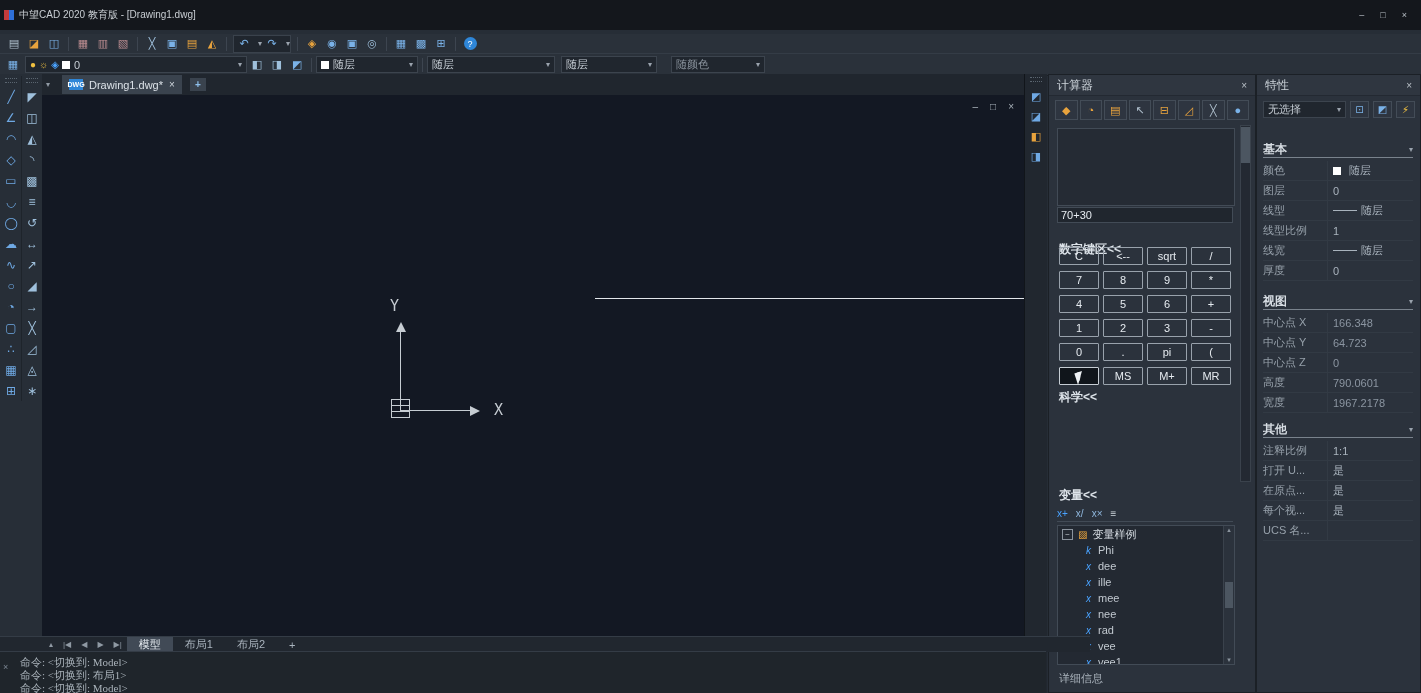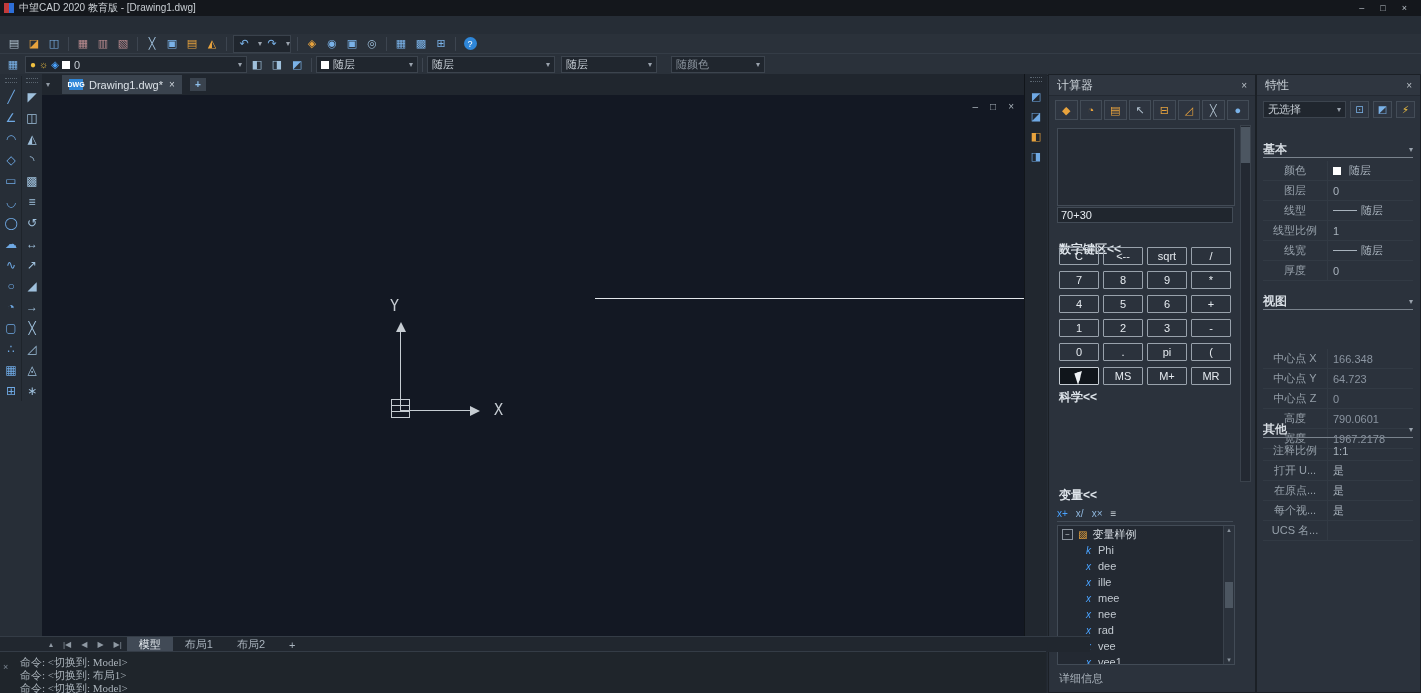--- a/index.html
+++ b/index.html
@@ -3,21 +3,21 @@
 <meta charset="utf-8">
 <style>
   html,body{margin:0;padding:0;background:#0c0e12;}
   #app{position:relative;width:1421px;height:693px;overflow:hidden;
        font-family:"Liberation Sans","DejaVu Sans",sans-serif;
        background:#262d36;color:#c6cdd4;-webkit-font-smoothing:antialiased;}
   .abs{position:absolute;}
   .sep{width:1px;height:14px;background:#3d4550;margin:0 4px;flex:0 0 1px;}
   .caret{font-size:8px;color:#9aa3ad;margin-left:auto;padding-left:4px;}
   
-  .titlebar{top:0;left:0;right:0;height:16px;background:#14171c;display:flex;align-items:center;
+  .titlebar{top:0;left:0;right:0;height:30px;background:#14171c;display:flex;align-items:center;
             font-size:10px;color:#c9ced3;padding-left:4px;gap:5px;}
   .applogo{width:10px;height:10px;position:relative;flex:0 0 10px;}
   .applogo .half1{position:absolute;left:0;top:0;width:5px;height:10px;background:#c23b3b;}
   .applogo .half2{position:absolute;right:0;top:0;width:5px;height:10px;background:#2e6fd8;}
   .wincontrols{margin-left:auto;display:flex;gap:16px;padding-right:14px;color:#b9c0c7;font-size:9px;}
   .wincontrols span{cursor:default;}
   
   .menubar{top:14px;left:0;right:0;height:19px;background:#252c35;display:flex;align-items:center;
            font-size:11px;color:#d0d7de;border-bottom:1px solid #aeb6bd;}
   .menubar span{padding:0 10px;}
@@ -103,21 +103,21 @@
   .selrow{position:absolute;left:6px;top:26px;display:flex;align-items:center;gap:4px;width:152px;}
   .selcombo{background:#20262e;border:1px solid #3c444e;height:15px;flex:1;display:flex;align-items:center;
             font-size:11px;color:#c6cdd4;padding:0 4px;}
   .selico{width:17px;height:15px;border:1px solid #434c57;background:#2e3540;display:inline-flex;
           align-items:center;justify-content:center;font-size:10px;color:#7ab2e8;}
   .sechead{position:absolute;left:6px;width:150px;display:flex;align-items:center;font-size:12px;color:#d6dce2;
            font-weight:bold;border-bottom:1px solid #79828c;height:16px;}
   .sechead .caret{color:#9aa3ad;}
   .prows{position:absolute;left:6px;width:150px;}
   .prow{display:flex;height:19px;align-items:center;border-bottom:1px solid #323a44;font-size:11px;}
-  .plabel{width:64px;color:#96a0aa;flex:0 0 64px;overflow:hidden;white-space:nowrap;text-align:center;}
+  .plabel{width:64px;color:#96a0aa;flex:0 0 64px;overflow:hidden;white-space:nowrap;}
   .pval{flex:1;color:#a9b3bd;border-left:1px solid #323a44;padding-left:5px;display:flex;align-items:center;
         gap:4px;height:100%;overflow:hidden;white-space:nowrap;}
   .pval.dim{color:#8b95a1;}
   .lsample{display:inline-block;width:24px;border-top:1px solid #a9b3bd;flex:0 0 24px;}
   
   .layoutbar{top:636px;left:0;width:1046px;height:15px;background:#21272f;display:flex;align-items:center;
              border-top:1px solid #343c46;font-size:11px;padding-left:44px;}
   .lnav{color:#8f99a3;font-size:8px;padding:0 5px;}
   .ltab{padding:0 12px;height:15px;display:flex;align-items:center;color:#aab4be;}
   .ltab.active{background:#414a56;color:#e8edf2;}
@@ -447,21 +447,21 @@
       <div class="prow">
         <span class="plabel">厚度</span>
         <span class="pval">0</span>
       </div>
     </div>
 
     <div class="sechead" style="top:218px;">
       <span>视图</span>
       <span class="caret">▾</span>
     </div>
-    <div class="prows" style="top:238px;margin-top:36px;">
+    <div class="prows" style="top:238px;">
       <div class="prow">
         <span class="plabel">中心点 X</span>
         <span class="pval dim">166.348</span>
       </div>
       <div class="prow">
         <span class="plabel">中心点 Y</span>
         <span class="pval dim">64.723</span>
       </div>
       <div class="prow">
         <span class="plabel">中心点 Z</span>

